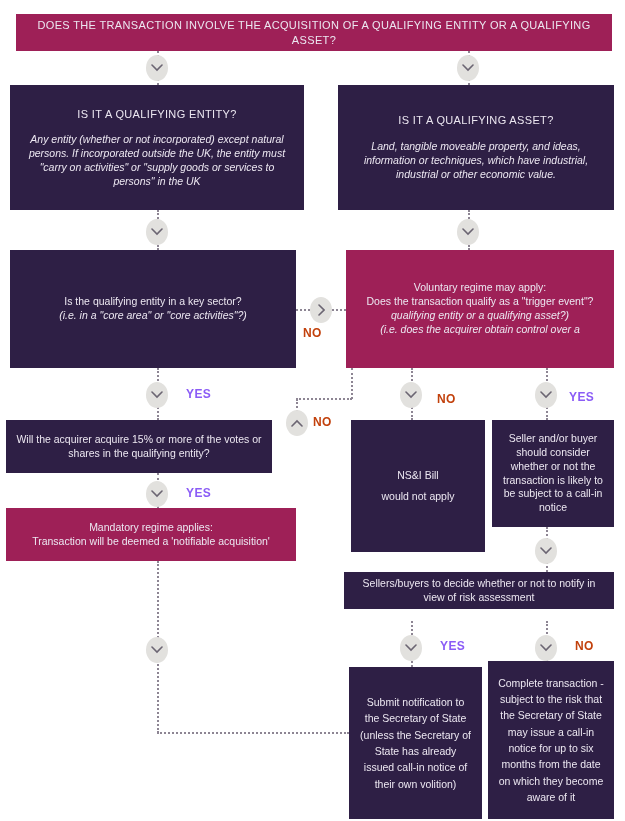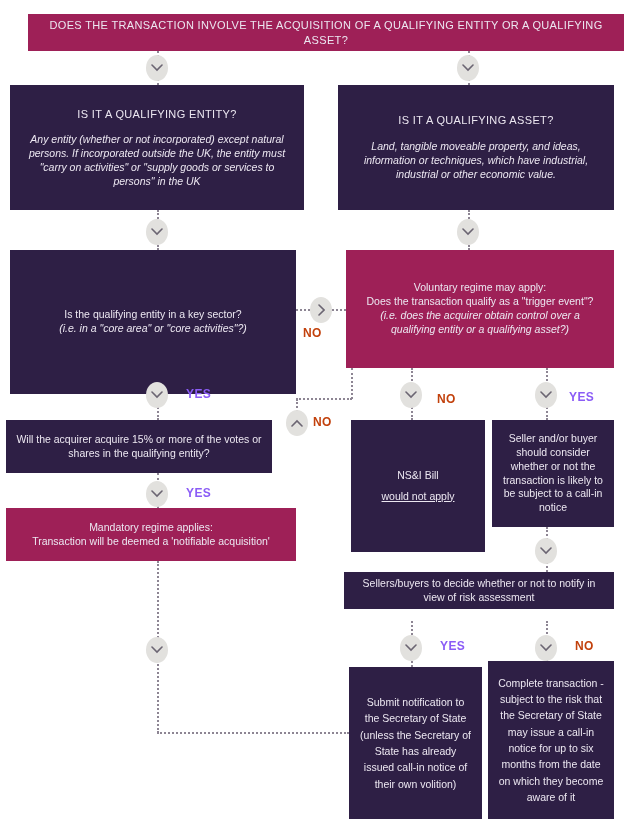--- a/index.html
+++ b/index.html
@@ -116,54 +116,54 @@
 
   <div class="vline" style="left:157px; top:561px; height:172px;"></div>
   <div class="hline" style="left:157px; top:732px; width:192px;"></div>
 
   <div class="vline" style="left:546px; top:527px; height:45px;"></div>
 
   <div class="vline" style="left:411px; top:621px; height:46px;"></div>
 
   <div class="vline" style="left:546px; top:621px; height:40px;"></div>
 
-  <div class="box magenta" style="left:28px; top:14px; width:596px; height:37px;">
+  <div class="box magenta" style="left:16px; top:14px; width:596px; height:37px;">
     <div class="b-title">DOES THE TRANSACTION INVOLVE THE ACQUISITION OF A QUALIFYING ENTITY OR A QUALIFYING ASSET?</div>
   </div>
 
   <div class="box purple" style="left:10px; top:85px; width:294px; height:125px;">
     <div class="b-title">IS IT A QUALIFYING ENTITY?</div>
     <div class="b-sub">Any entity (whether or not incorporated) except natural persons.  If incorporated outside the UK, the entity must "carry on activities" or "supply goods or services to persons" in the UK</div>
   </div>
 
   <div class="box purple" style="left:338px; top:85px; width:276px; height:125px;">
     <div class="b-title">IS IT A QUALIFYING ASSET?</div>
     <div class="b-sub">Land, tangible moveable property, and ideas, information or techniques, which have industrial, industrial or other economic value.</div>
   </div>
 
-  <div class="box purple" style="left:10px; top:250px; width:286px; height:144px;">
+  <div class="box purple" style="left:10px; top:250px; width:286px; height:118px;">
     <div class="b-line">Is the qualifying entity in a key sector?</div>
     <div class="b-line ital">(i.e. in a "core area" or "core activities"?)</div>
   </div>
 
   <div class="box magenta" style="left:346px; top:250px; width:268px; height:118px;">
     <div class="b-line">Voluntary regime may apply:</div>
     <div class="b-line">Does the transaction qualify as a "trigger event"?</div>
+    <div class="b-line ital">qualifying entity or a qualifying asset?)</div>
     <div class="b-line ital">(i.e. does the acquirer obtain control over a</div>
-    <div class="b-line ital">qualifying entity or a qualifying asset?)</div>
   </div>
 
   <div class="box purple" style="left:6px; top:420px; width:266px; height:53px;">
     <div class="b-line">Will the acquirer acquire 15% or more of the votes or</div>
     <div class="b-line">shares in the qualifying entity?</div>
   </div>
 
   <div class="box purple" style="left:351px; top:420px; width:134px; height:132px;">
     <div class="b-line">NS&amp;I Bill</div>
-    <div class="b-line" style="margin-top:7px;text-decoration:underline;">would not apply</div>
+    <div class="b-line" style="margin-top:7px;">would not apply</div>
   </div>
 
   <div class="box purple" style="left:492px; top:420px; width:122px; height:107px;">
     <div class="b-line">Seller and/or buyer should consider whether or not the transaction is likely to be subject to a call-in notice</div>
   </div>
 
   <div class="box magenta" style="left:6px; top:508px; width:290px; height:53px;">
     <div class="b-line">Mandatory regime applies:</div>
     <div class="b-line">Transaction will be deemed a 'notifiable acquisition'</div>
   </div>

